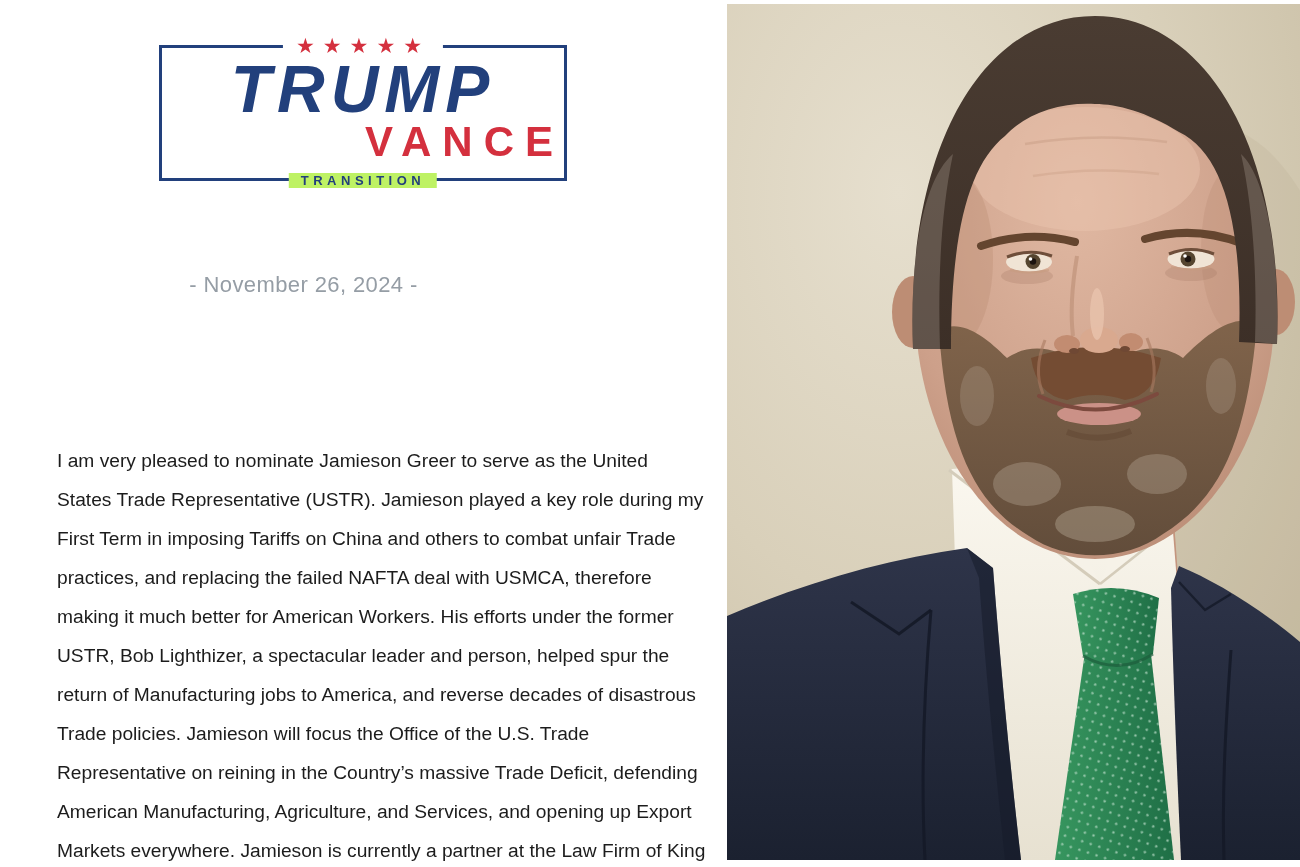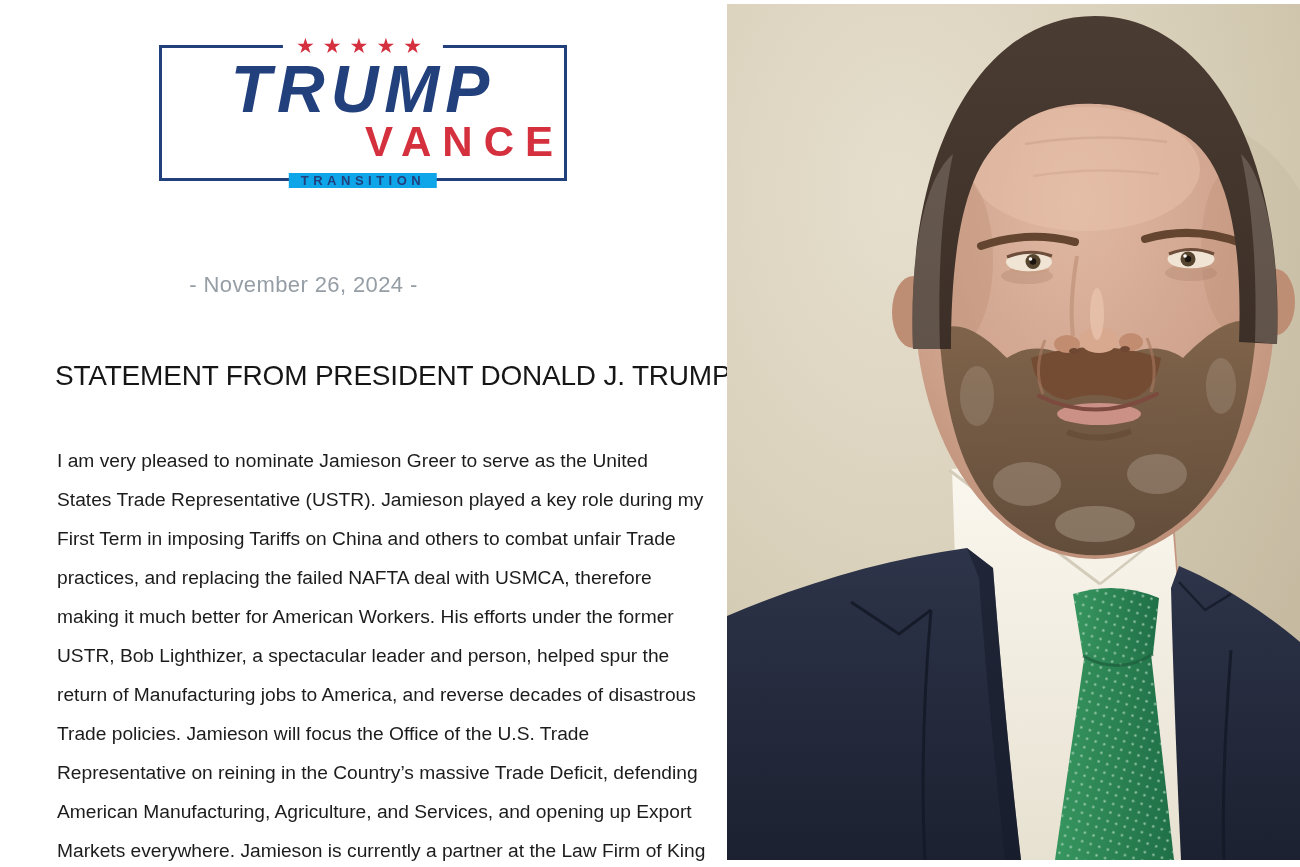--- a/index.html
+++ b/index.html
@@ -25,21 +25,21 @@
     color:var(--logo-navy,#24407e); font-weight:bold; font-size:66px;
     letter-spacing:6px; line-height:0.95; white-space:nowrap;font-style:italic;
   }
   .logo-vance {
     text-align:right; margin-top:1px;
     color:var(--logo-red,#d4303e); font-weight:bold; font-size:42px;
     letter-spacing:11px; line-height:0.95; white-space:nowrap;
   }
   .logo-transition {
     position:absolute; bottom:-10px; left:50%; transform:translateX(-50%);
-    background:#0ea5e9; padding:0 12px; white-space:nowrap;
+    background:#bef264; padding:0 12px; white-space:nowrap;
     color:var(--logo-navy,#1d3969); font-weight:bold; font-size:13px; letter-spacing:4.5px;
   }
   .release-date {
     position:absolute; top:272px; left:0; width:607px; text-align:center;
     color:var(--date-gray,#959da5); font-size:22px; letter-spacing:0.4px;
   }
   .headline {
     position:absolute; top:360px; left:55px; width:660px;
     color:#161616; font-size:28px; font-weight:400; letter-spacing:-0.2px;
     white-space:nowrap;
@@ -62,21 +62,20 @@
 
     <div class="logo-box">
       <div class="logo-stars">★★★★★</div>
       <div class="logo-trump">TRUMP</div>
       <div class="logo-vance">VANCE</div>
       <div class="logo-transition">TRANSITION</div>
     </div>
 
     <div class="release-date">- November 26, 2024 -</div>
 
-    <h1 class="headline">STATEMENT FROM PRESIDENT DONALD J. TRUMP</h1>
 
     <p class="body-text">I am very pleased to nominate Jamieson Greer to serve as the United States Trade Representative (USTR). Jamieson played a key role during my First Term in imposing Tariffs on China and others to combat unfair Trade practices, and replacing the failed NAFTA deal with USMCA, therefore making it much better for American Workers. His efforts under the former USTR, Bob Lighthizer, a spectacular leader and person, helped spur the return of Manufacturing jobs to America, and reverse decades of disastrous Trade policies. Jamieson will focus the Office of the U.S. Trade Representative on reining in the Country’s massive Trade Deficit, defending American Manufacturing, Agriculture, and Services, and opening up Export Markets everywhere. Jamieson is currently a partner at the Law Firm of King &amp; Spalding and, before that, served as the Chief of Staff at USTR. A native of Paradise, California, Jamieson is also a U.S. Air Force Veteran who served in Iraq, Turkey, and Stateside. Congratulations to Jamieson, his wife, Marlo, and their five beautiful children!</p>
   </div>
 
   <div class="photo">
     <svg viewBox="0 0 573 856" width="573" height="856" xmlns="http://www.w3.org/2000/svg">
       <defs>
         <radialGradient id="bgG" cx="30%" cy="22%" r="100%">
           <stop offset="0%" stop-color="#e6dfce"></stop>
           <stop offset="48%" style="stop-color:var(--photo-bg,#d9d0ba)"></stop>

